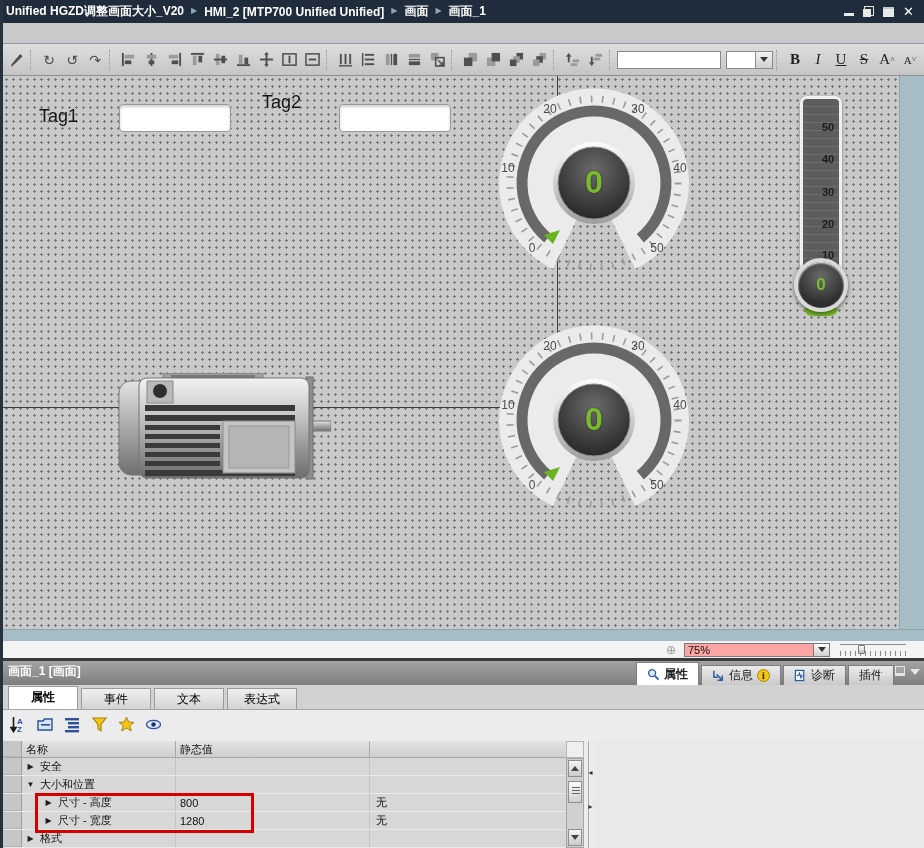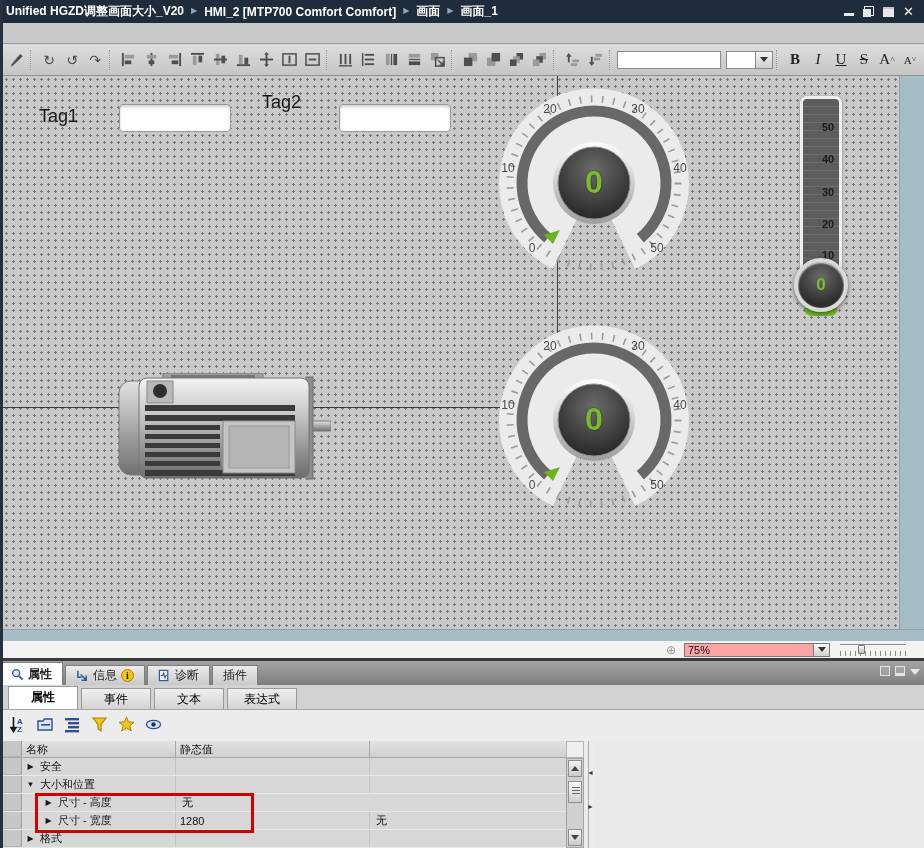--- a/index.html
+++ b/index.html
@@ -137,21 +137,21 @@
   .hfill { position:absolute; left:566px; top:80px; width:18px; height:17px; background:#efefef; border:1px solid #b5b5b5; }
 </style>
 </head>
 <body>
 
 <div class="app">
 
   <div class="titlebar">
     <span class="crumb">Unified HGZD调整画面大小_V20</span>
     <span class="crumb-sep">▶</span>
-    <span class="crumb">HMI_2 [MTP700 Comfort Comfort]</span>
+    <span class="crumb">HMI_2 [MTP700 Unified Unified]</span>
     <span class="crumb-sep">▶</span>
     <span class="crumb">画面</span>
     <span class="crumb-sep">▶</span>
     <span class="crumb">画面_1</span>
     <span class="win-controls">
       <span class="wc wc-min"></span>
       <span class="wc wc-restore"></span>
       <span class="wc wc-max"></span>
       <span class="wc wc-close">✕</span>
     </span>
@@ -469,20 +469,21 @@
     <span class="zoom-drop">
         <span class="tri-down"></span>
       </span>
     <span class="zoom-slider">
         <span class="zoom-thumb"></span>
       </span>
   </div>
 
   <div class="inspector">
     <div class="insp-title">
+      <span class="insp-title-text">画面_1 [画面]</span>
       <div class="insp-tabs">
         <div class="insp-tab active">
           <svg width="13" height="13" viewBox="0 0 14 14">
               <circle cx="5.5" cy="5.5" r="3.8" fill="#dce8f6" stroke="#2d5d9f" stroke-width="1.4"></circle>
               <line x1="8.5" y1="8.5" x2="12.5" y2="12.5" stroke="#2d5d9f" stroke-width="2"></line>
             </svg>
           <span>属性</span>
         </div>
         <div class="insp-tab">
           <svg width="13" height="13" viewBox="0 0 14 14">
@@ -582,20 +583,21 @@
           </div>
         <div class="pcell c-stat"></div>
         <div class="pcell c-dyn"></div>
       </div>
       <div class="prow">
         <div class="pcell c-gut"></div>
         <div class="pcell c-name ind1">
             <span class="arr">▶</span>
             <span>尺寸 - 高度</span>
           </div>
+        <div class="pcell c-stat">800</div>
         <div class="pcell c-dyn">无</div>
       </div>
       <div class="prow">
         <div class="pcell c-gut"></div>
         <div class="pcell c-name ind1">
             <span class="arr">▶</span>
             <span>尺寸 - 宽度</span>
           </div>
         <div class="pcell c-stat">1280</div>
         <div class="pcell c-dyn">无</div>

